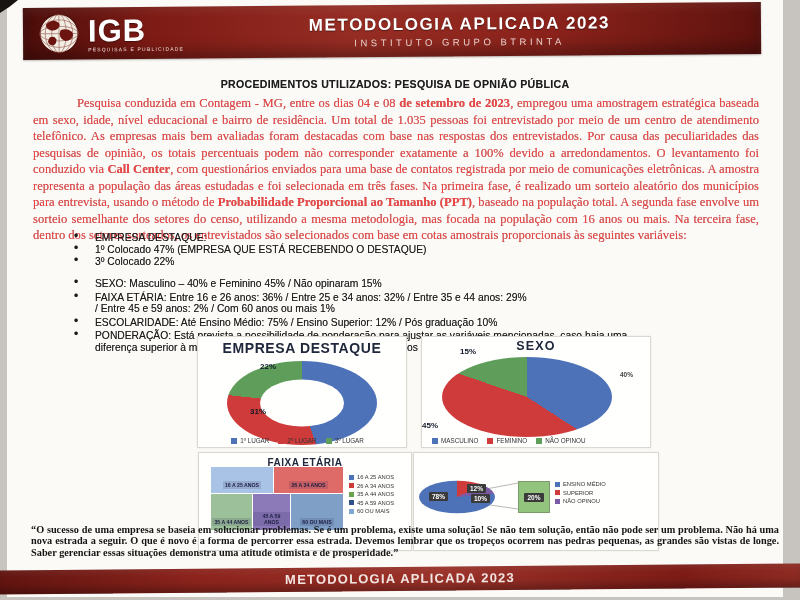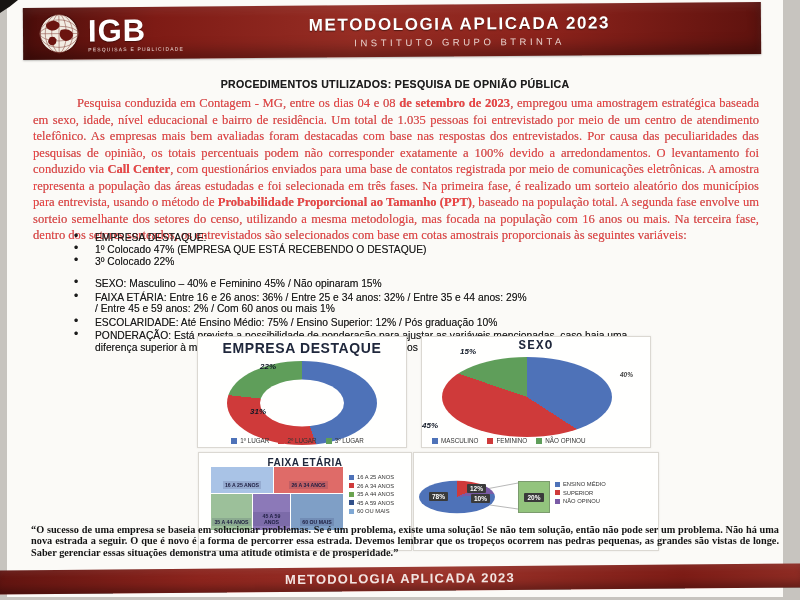--- a/index.html
+++ b/index.html
@@ -39,32 +39,32 @@
   .g2 li{margin-bottom:2.5px;}
 
   
   .chart-box{position:absolute;background:#fffffe;border:1px solid #dbd8d2;box-shadow:0 0 2px rgba(0,0,0,.08);}
   #box-empresa{left:190px;top:336px;width:208px;height:110px;}
   #box-sexo{left:414px;top:336px;width:228px;height:110px;}
   #box-faixa{left:191px;top:452px;width:212px;height:97px;}
   #box-escolaridade{left:406px;top:452px;width:244px;height:97px;}
   .chart-title{text-align:center;font-weight:bold;color:#20283c;}
   #box-empresa .chart-title{font-size:14px;margin-top:3px;letter-spacing:.6px;}
-  #box-sexo .chart-title{font-size:12.5px;margin-top:2px;letter-spacing:1.2px;font-family:Liberation Mono, monospace;}
+  #box-sexo .chart-title{font-size:12.5px;margin-top:2px;letter-spacing:1.2px;}
   #box-faixa .chart-title{font-size:10px;margin-top:4px;letter-spacing:.5px;}
   #box-escolaridade .chart-title{text-align:left;margin:5px 0 0 14px;font-size:12px;letter-spacing:.6px;}
 
   .pie{position:absolute;border-radius:50%;}
   #pie-empresa{left:29px;top:-9px;width:150px;height:150px;transform:scaleY(0.56);}
   .hole{position:absolute;border-radius:50%;background:#fffffe;}
   #hole-empresa{left:62px;top:24px;width:84px;height:84px;transform:scaleY(0.56);}
   #pie-sexo{left:20px;top:-25px;width:170px;height:170px;transform:scaleY(0.47);}
   #pie-escolaridade{left:5px;top:6px;width:76px;height:76px;transform:scaleY(0.43);}
 
-  .pt{position:absolute;font-weight:bold;color:#101826;font-size:8px;font-style:italic;}
+  .pt{position:absolute;font-weight:bold;color:#101826;font-size:8px;}
   #box-empresa .l3{left:62px;top:25px;}
   #box-empresa .l2{left:52px;top:70px;}
   #box-sexo .l3{left:38px;top:10px;}
   #box-sexo .l2{left:0;top:84px;}
   #box-sexo .l1{left:198px;top:34px;font-size:6.5px;color:#444;}
 
   .legend{position:absolute;display:flex;align-items:center;font-size:6.3px;color:#333;}
   .legend .leg{display:flex;align-items:center;margin-right:9px;}
   .sw{display:inline-block;width:6px;height:6px;margin-right:3px;}
   #box-empresa .legend{bottom:3px;left:0;width:100%;justify-content:center;}

